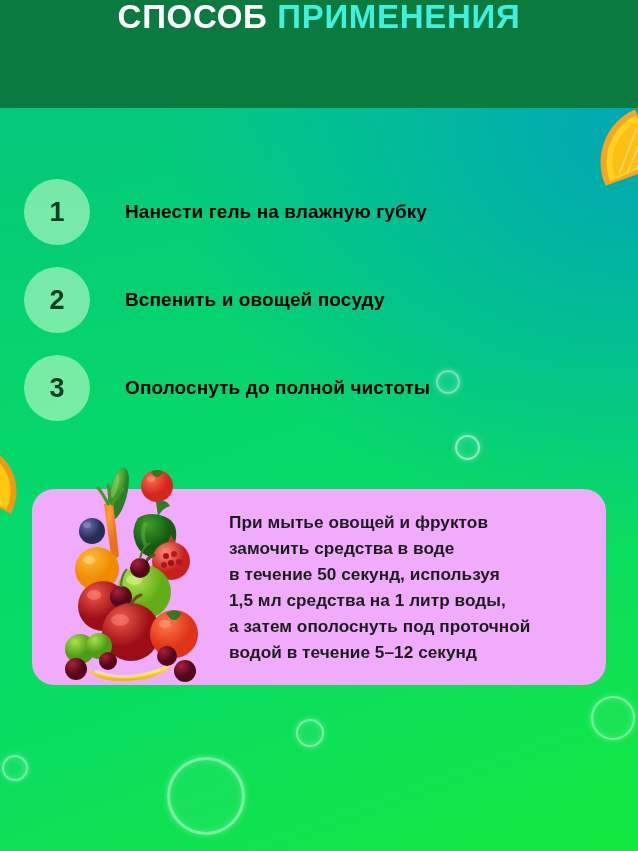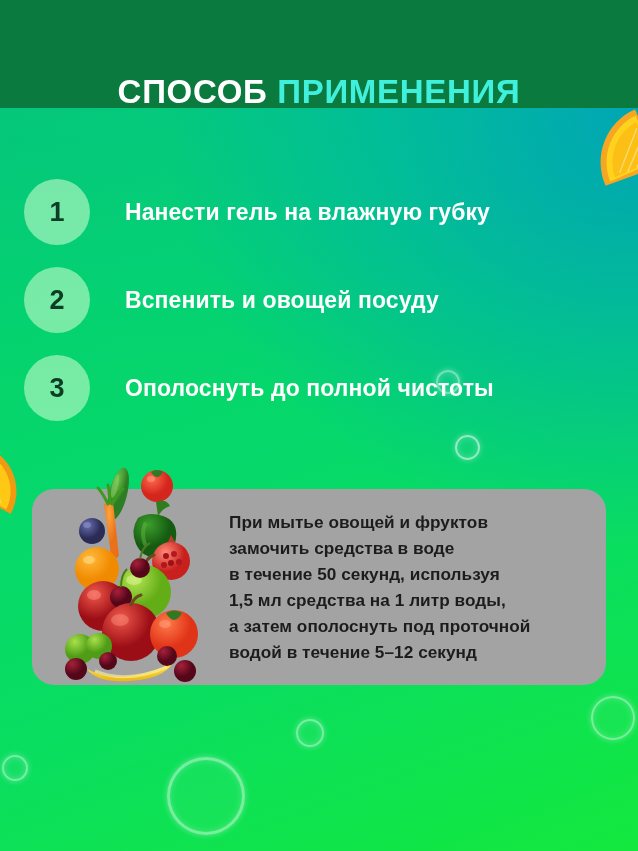--- a/index.html
+++ b/index.html
@@ -17,21 +17,21 @@
     background:#0a9d52;
   }
 
   
   .header {
     position:absolute;
     left:0; top:0;
     width:638px; height:108px;
     background:#0a7a3e;
     display:flex;
-    align-items:flex-end;
+    align-items:flex-start;
     justify-content:center;
     z-index:6;
   }
   .header-title {
     font-size:33px;
     font-weight:bold;
     letter-spacing:0.7px;
     white-space:nowrap;
     line-height:1;
   }
@@ -96,33 +96,33 @@
     background:rgba(190,250,200,0.62);
     display:flex;
     align-items:center;
     justify-content:center;
     font-size:27px;
     font-weight:bold;
     color:#0e3d24;
   }
   .step-label {
     margin-left:35px;
-    font-size:23px;
+    font-size:19px;
     font-weight:600;
-    color:#ffffff;
+    color:#000000;
     letter-spacing:0.1px;
     white-space:nowrap;
   }
 
   
   .info-card {
     position:absolute;
     left:32px; top:489px;
     width:574px; height:196px;
-    background:#a3a3a3;
+    background:#f0abfc;
     border-radius:22px;
     z-index:5;
     display:flex;
     align-items:center;
   }
   .card-text {
     margin-left:197px;
     font-size:17.2px;
     line-height:1.52;
     color:#1c1c1c;

